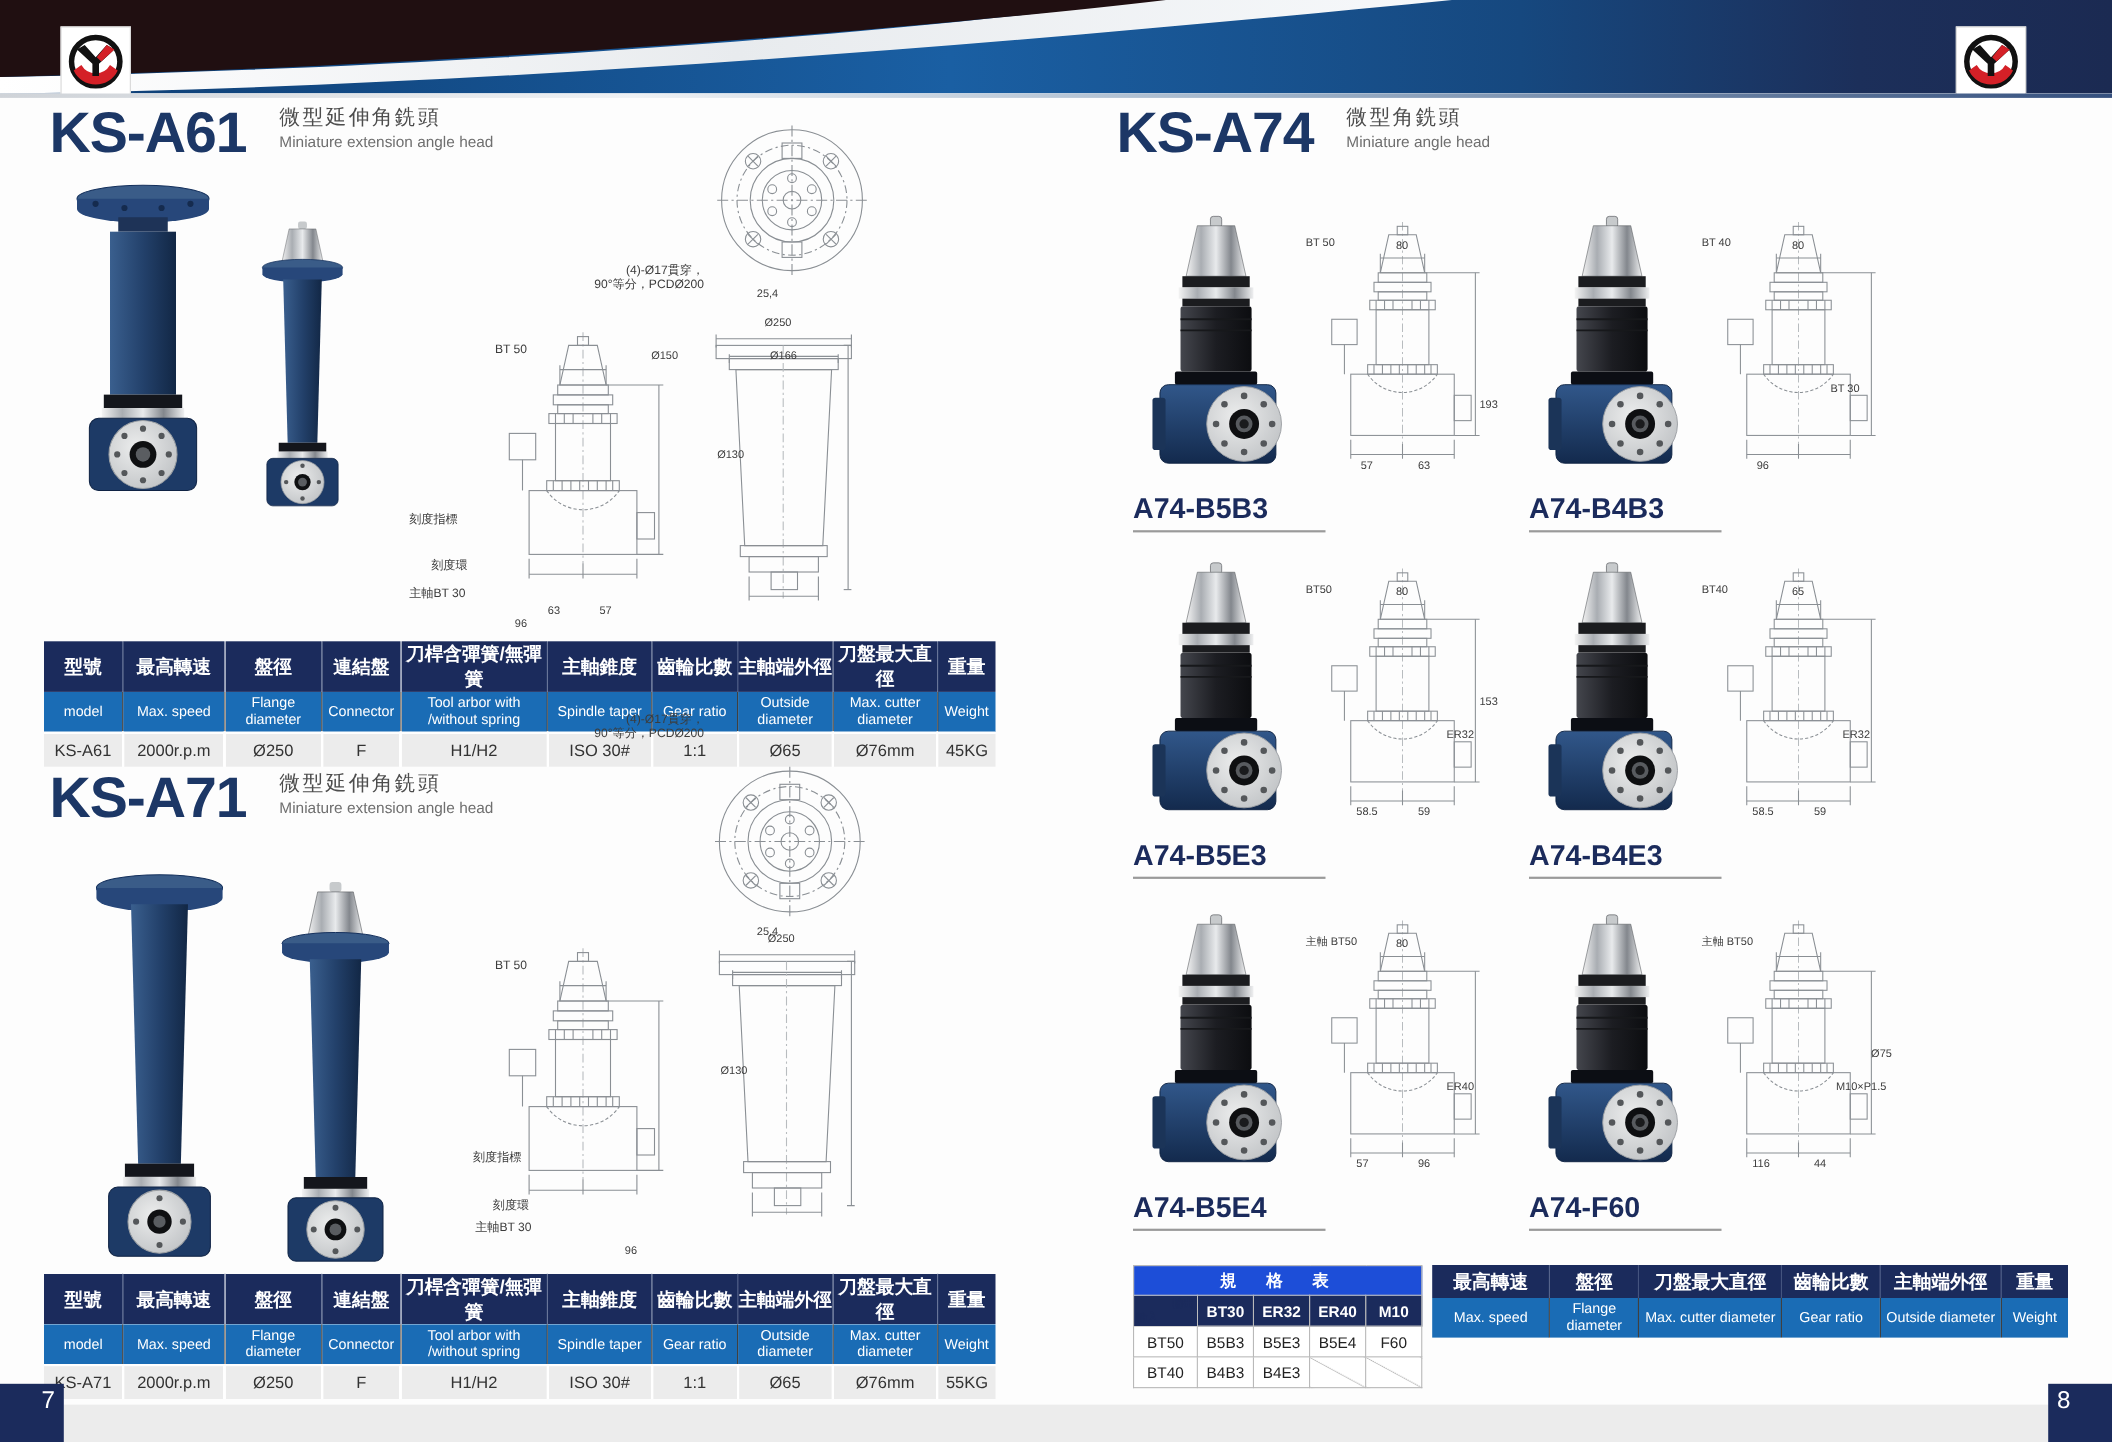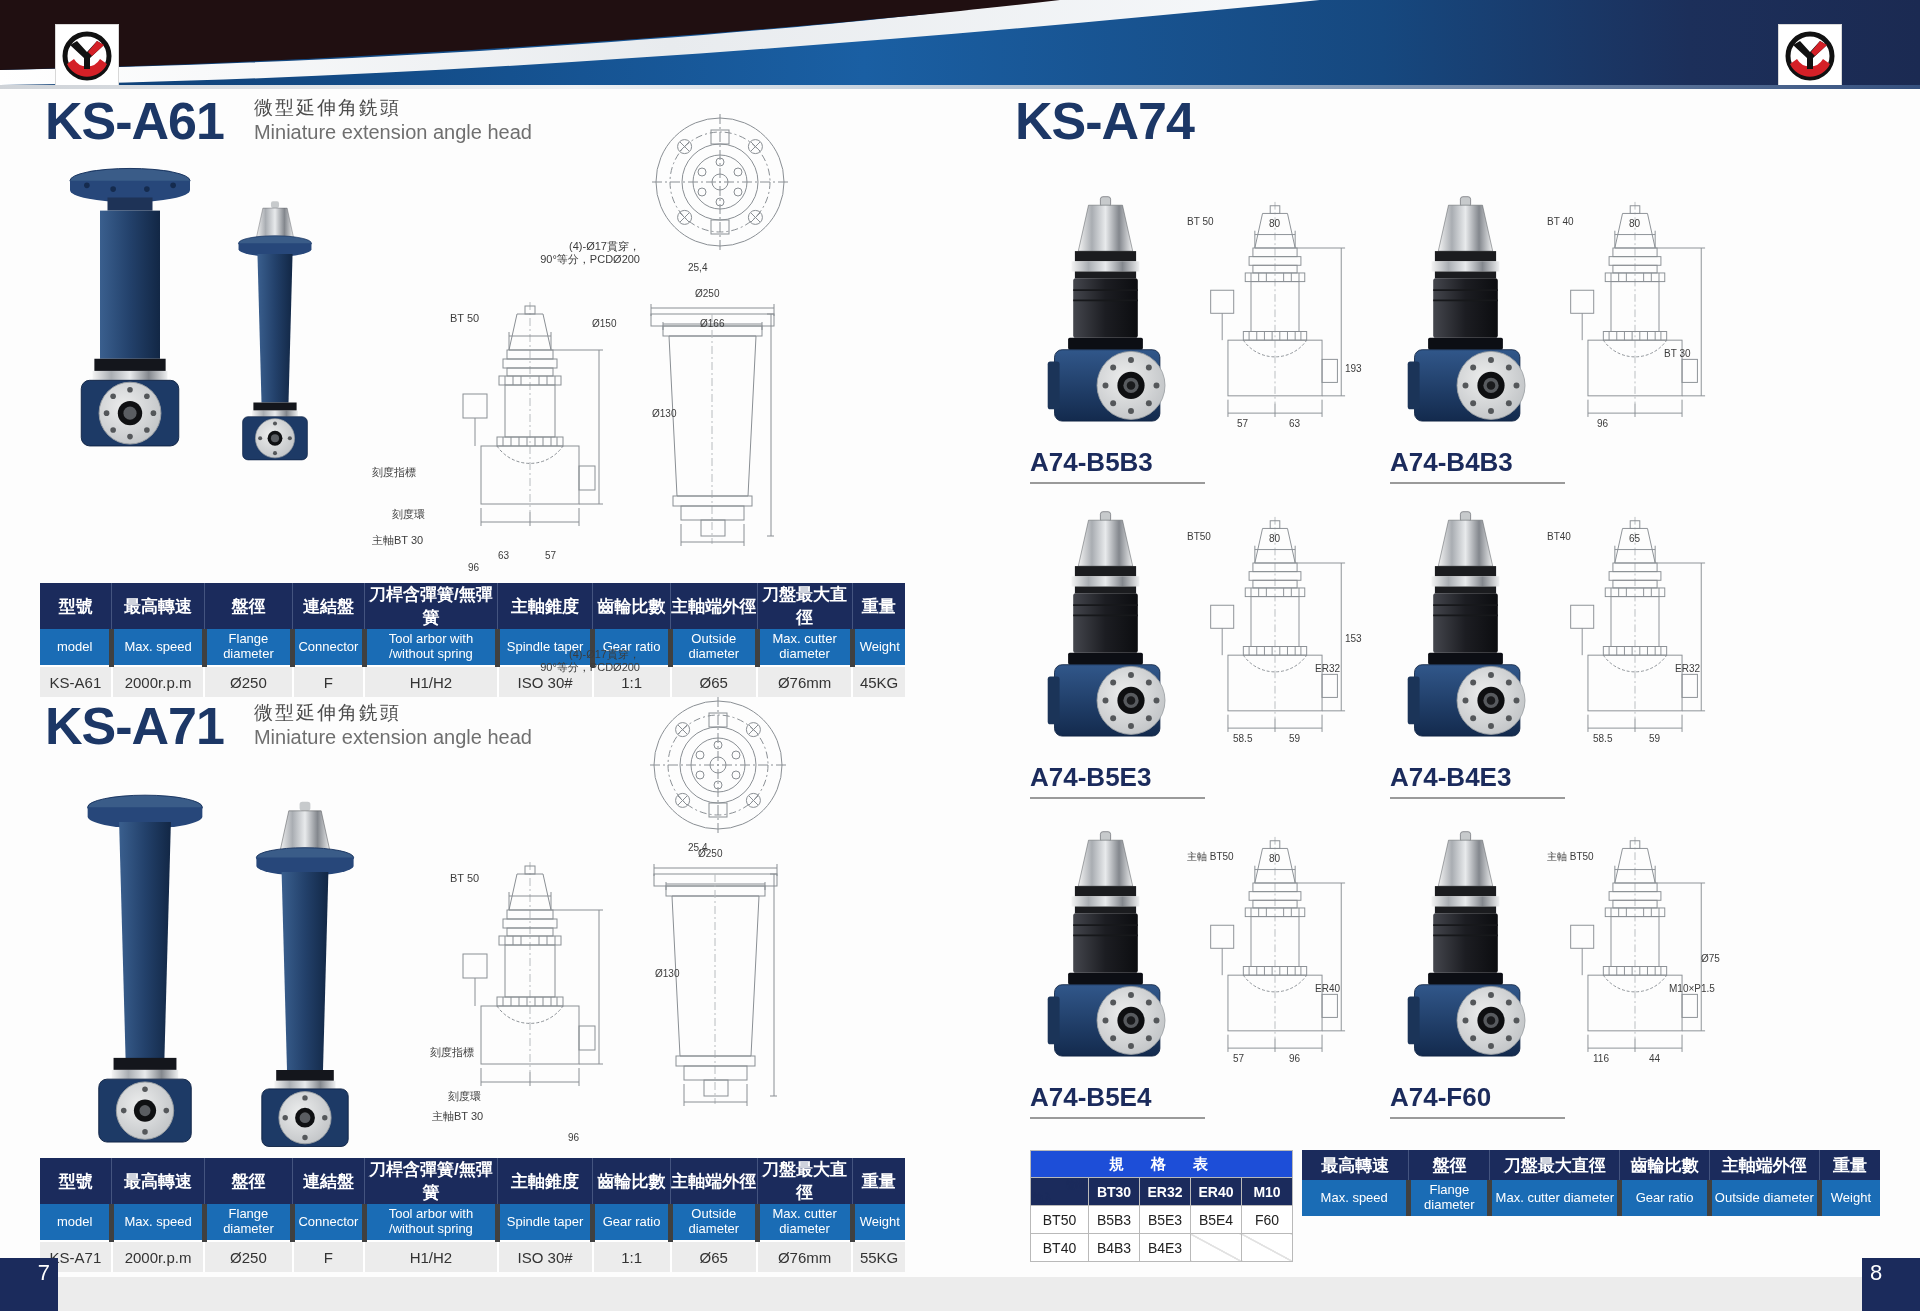--- a/index.html
+++ b/index.html
@@ -12,29 +12,29 @@
   #header-line{left:0;top:85px;width:1920px;height:4px;
      background:linear-gradient(90deg,#cfd3d8 0%,#eef1f4 30%,#9fb3c9 60%,#35507e 100%);}
   .logo-box{width:62px;height:62px;background:#ffffff;border:1px solid #d8d8d8;
      display:flex;align-items:center;justify-content:center;}
 
   
   .sec-title{display:flex;align-items:flex-start;}
   .model-big{font-size:52px;font-weight:bold;color:#1c3766;letter-spacing:-1px;line-height:1;}
   .sub-block{margin-left:30px;padding-top:2px;}
   .sub-zh{font-size:19px;color:#4d4d4d;letter-spacing:2px;line-height:1.15;}
-  .sub-en{font-size:20px;color:#6f6f6f;margin-top:2px;}
+  .sub-en{font-size:14px;color:#6f6f6f;margin-top:2px;}
 
   
   table.spec{border-collapse:collapse;table-layout:fixed;width:100%;}
   .spec th,.spec td{padding:0;text-align:center;vertical-align:middle;overflow:hidden;}
   .spec tr.zh th{background:#1b2b5c;color:#fff;font-size:17px;font-weight:bold;height:30px;
       border-right:1px solid #44547f;}
   .spec tr.en th{background:#1a6cb5;color:#fff;font-size:13px;font-weight:normal;height:36px;
-      border-right:5px solid #404040;line-height:1.15;}
+      border-right:1px solid #404040;line-height:1.15;}
   .spec tr.data td{background:#ececec;color:#333;font-size:15px;height:30px;
       border-right:2px solid #fff;border-top:2px solid #fff;}
   .spec tr th:last-child,.spec tr td:last-child{border-right:none;}
 
   
   table.matrix{border-collapse:collapse;table-layout:fixed;width:100%;font-size:14px;}
   .matrix th,.matrix td{border:1px solid #b9b9b9;text-align:center;padding:0;height:27px;}
   .matrix tr.mtitle th{background:#1d4ed8;color:#fff;font-size:15px;font-weight:bold;height:26px;letter-spacing:6px;}
   .matrix tr.mhead th{background:#1b2b5c;color:#fff;font-weight:bold;font-size:14px;}
   .matrix th.corner{background:#fff;position:relative;
@@ -519,20 +519,24 @@
         <td>Ø65</td>
         <td>Ø76mm</td>
         <td>55KG</td>
       </tr>
     </tbody>
       </table>
   </div>
 
   <div class="abs sec-title" style="left:1015px;top:95px;">
     <div class="model-big">KS-A74</div>
+    <div class="sub-block">
+      <div class="sub-zh">微型角銑頭</div>
+      <div class="sub-en">Miniature angle head</div>
+    </div>
   </div>
 
   <div class="abs" style="left:1025px;top:165px;width:345px;height:310px;">
     <svg class="abs photo" style="left:8px;top:30px;" width="145" height="255" viewBox="0 0 160 300">
         <use href="#p-bt"></use>
       </svg>
     <div class="abs" style="left:160px;top:35px;width:185px;height:245px;">
       <svg class="tech" width="180" height="240" viewBox="0 0 170 250">
           <use href="#d-side"></use>
         </svg>

